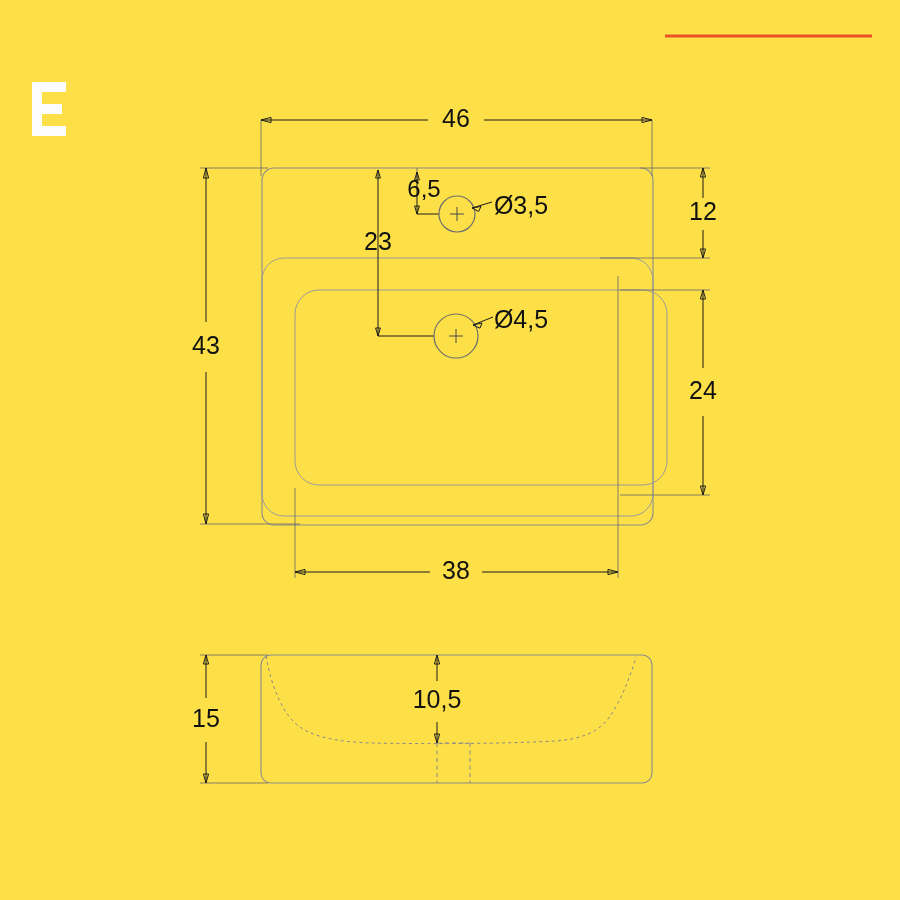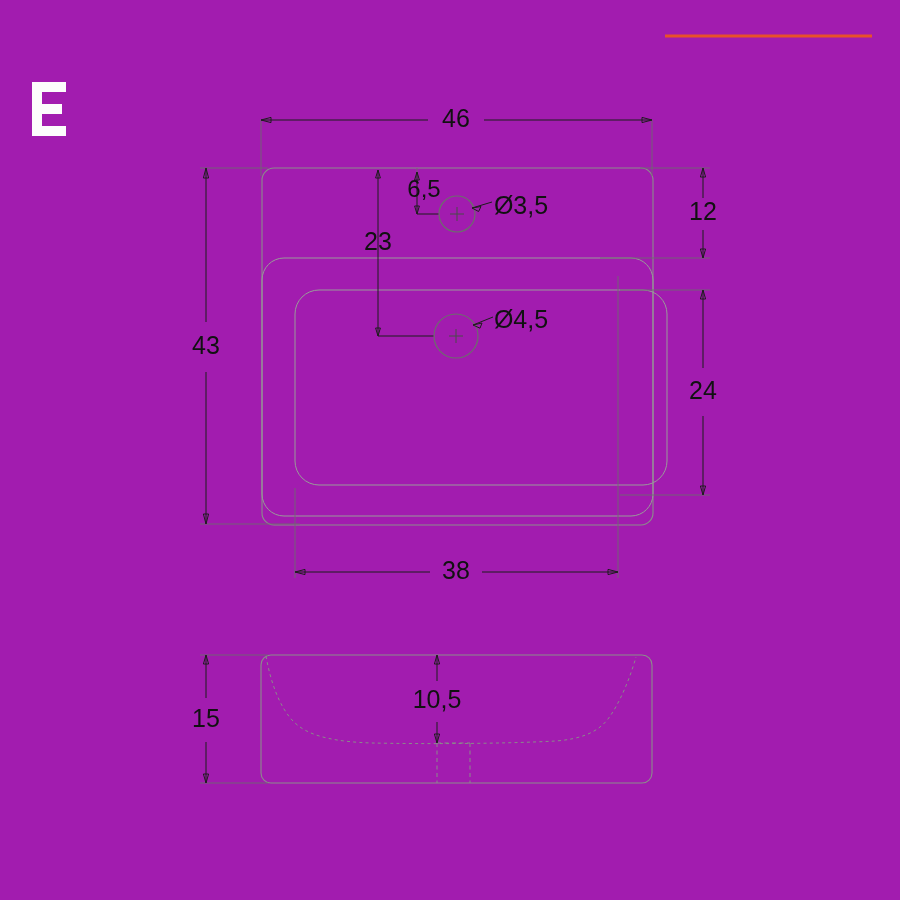--- a/index.html
+++ b/index.html
@@ -11,21 +11,21 @@
   body {
     width: 900px;
     height: 900px;
     font-family: "Liberation Sans", sans-serif;
     overflow: hidden;
   }
   #drawing-root {
     position: relative;
     width: 900px;
     height: 900px;
-    background: #a21caf;
+    background: #fde047;
   }
   svg#tech-drawing {
     display: block;
     width: 900px;
     height: 900px;
   }
   .part-line {
     fill: none;
     stroke: #9a9a9a;
     stroke-width: 1;

